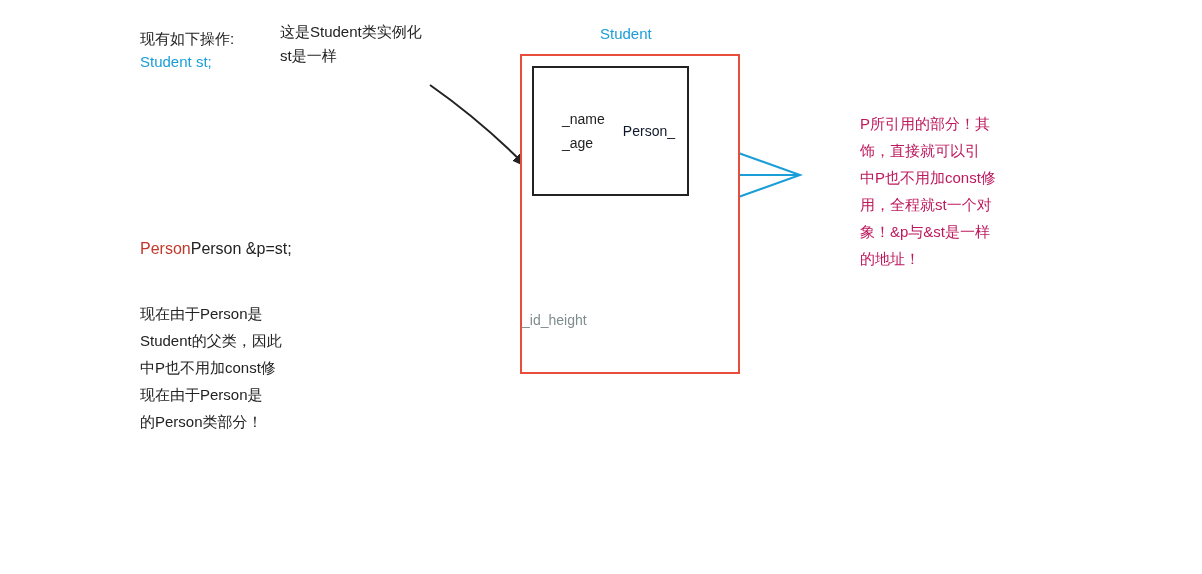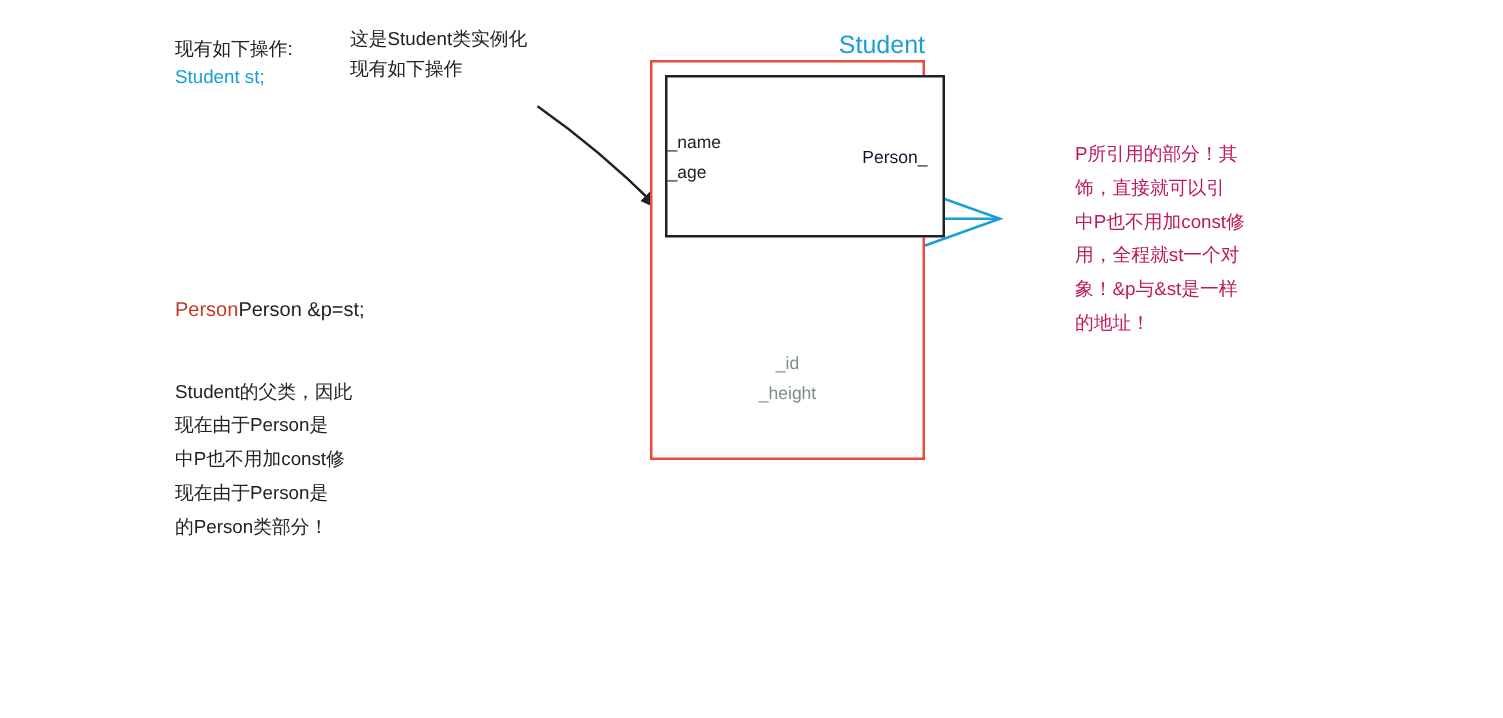--- a/index.html
+++ b/index.html
@@ -74,48 +74,48 @@
     
     .diagram {
       position: absolute;
       left: 520px;
       top: 25px;
     }
 
     
     .student-label {
       color: #1a9ed8;
-      font-size: 20px;
+      font-size: 15px;
       margin-left: 80px;
-      margin-bottom: 0;
-      text-align: right;
+      margin-bottom: 12px;
     }
 
     
     .outer-box {
       position: relative;
       width: 220px;
       height: 320px;
       border: 2.5px solid #e74c3c;
       background: #fff;
     }
 
     
     .inner-box {
       position: absolute;
       top: 10px;
       left: 10px;
-      width: 224px;
+      width: 157px;
       height: 130px;
       border: 2.5px solid #222;
       background: #fff;
       display: flex;
       flex-direction: column;
       align-items: flex-start;
       justify-content: center;
+      padding-left: 28px;
     }
     .inner-box .field {
       font-size: 14px;
       color: #222;
       margin: 4px 0;
     }
     .inner-box .person-tag {
       position: absolute;
       right: 12px;
       top: 50%;
@@ -124,21 +124,21 @@
       font-size: 14px;
     }
 
     
     .student-fields {
       position: absolute;
       bottom: 40px;
       left: 0;
       width: 100%;
       display: flex;
-      flex-direction: column;
+      flex-direction: row;
       align-items: center;
       text-align: right;
     }
     .student-fields .field {
       font-size: 14px;
       color: #7f8c8d;
       margin: 4px 0;
     }
 
     
@@ -181,30 +181,30 @@
     <line x1="730" y1="175" x2="800" y2="175" stroke="#1a9ed8" stroke-width="2"></line>
   </svg>
 
   <div class="left-text">
     <div class="line1">现有如下操作:</div>
     <div class="line2">Student st;</div>
   </div>
 
   <div class="annotation-box">
     <div class="anno-text">这是Student类实例化</div>
-    <div class="anno-text">现有如下操作</div>
+    <div class="anno-text">st是一样</div>
   </div>
 
   <div class="person-ref">
     <span class="person-label">Person</span><span style="color:#222">Person &amp;p=st;</span>
   </div>
 
   <div class="bottom-text">
+    <div>现在由于Person是</div>
     <div>Student的父类，因此</div>
-    <div>现在由于Person是</div>
     <div>中P也不用加const修</div>
     <div>现在由于Person是</div>
     <div>的Person类部分！</div>
   </div>
 
   <div class="diagram">
     <div class="student-label">Student</div>
     <div class="outer-box">
 
       <div class="inner-box">

